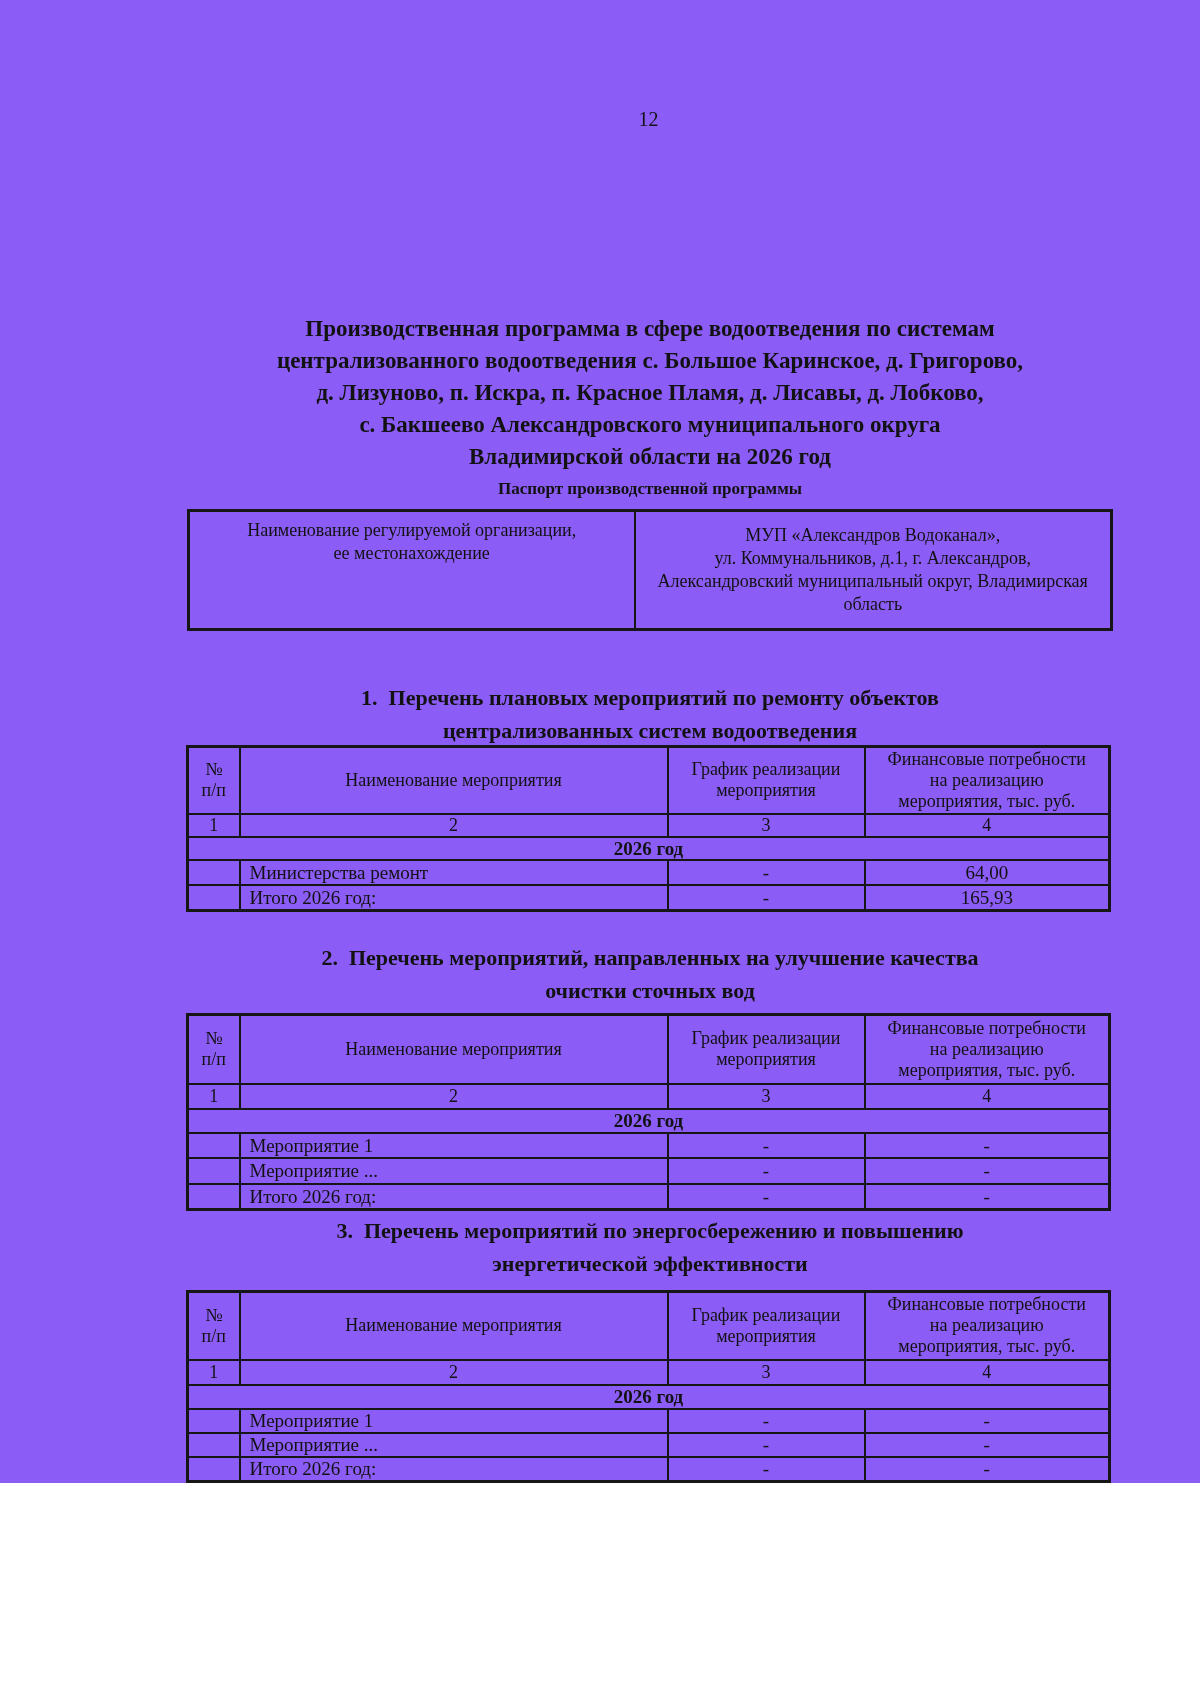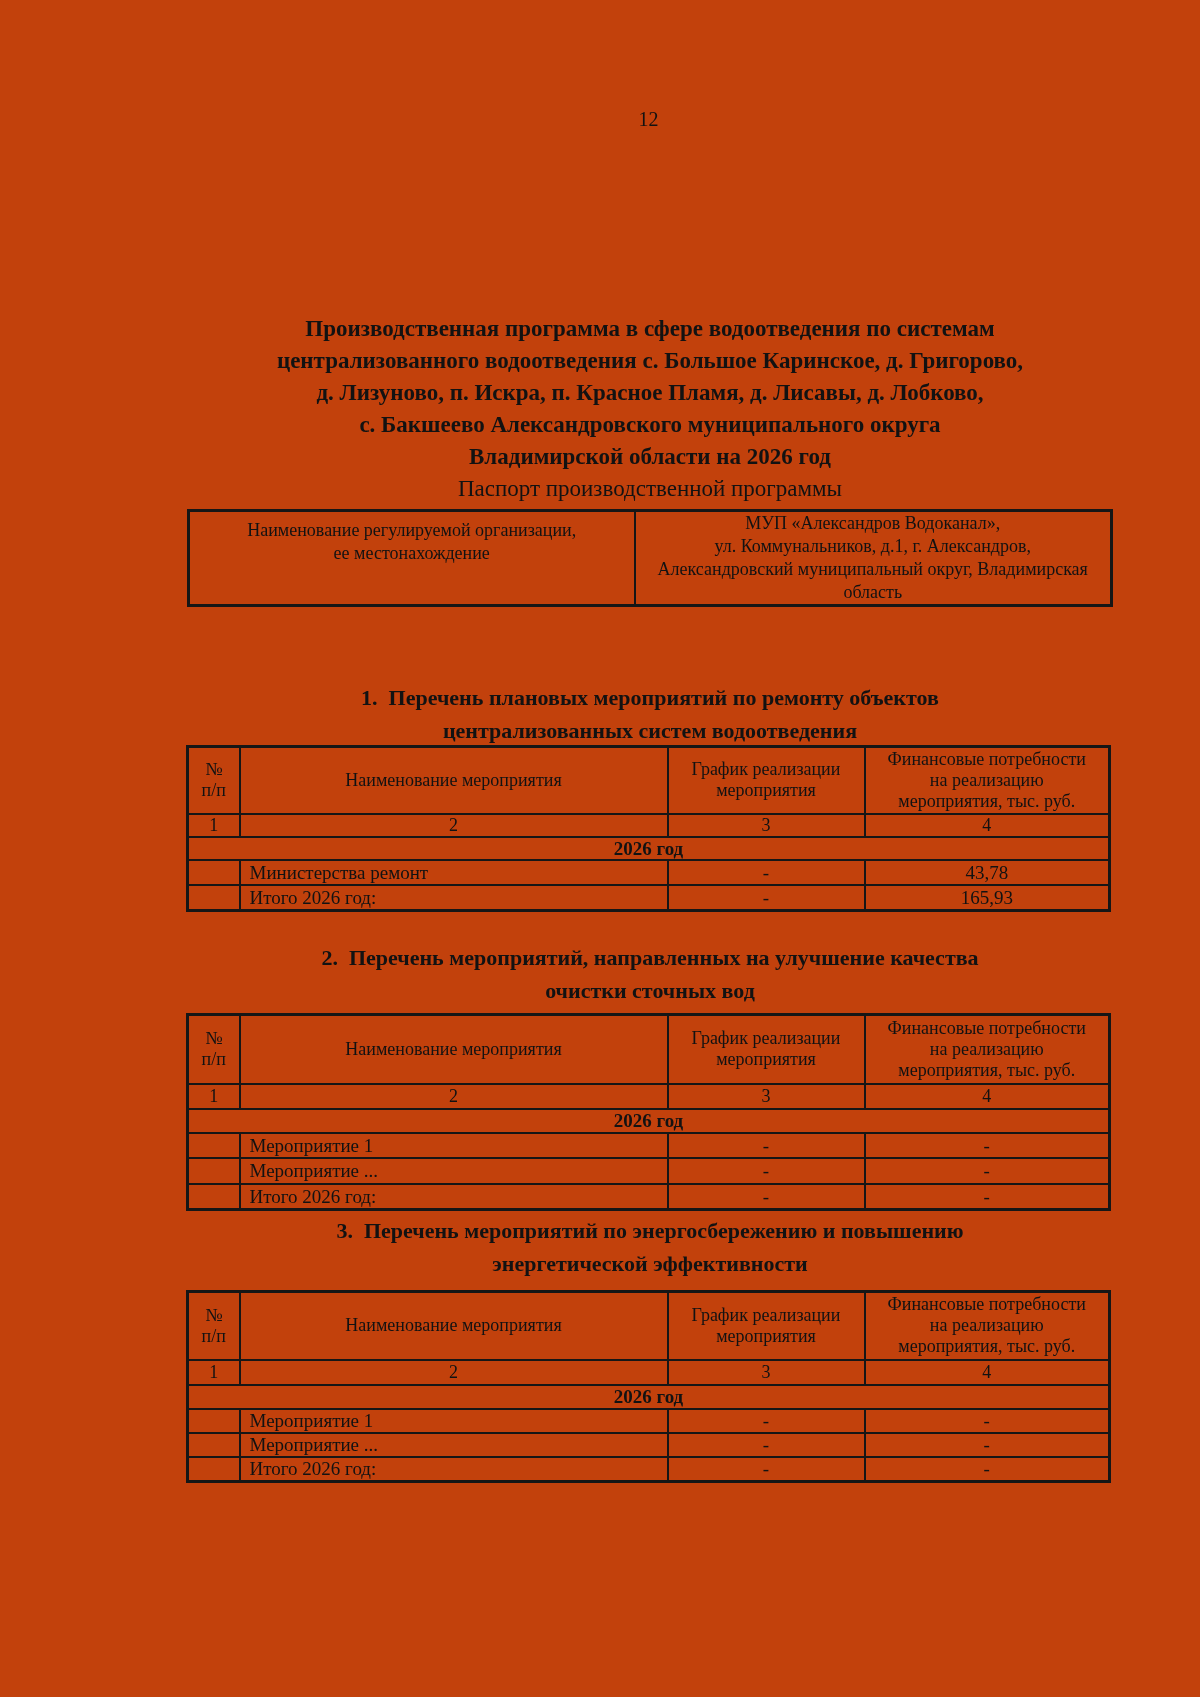--- a/index.html
+++ b/index.html
@@ -1,57 +1,57 @@
 <!DOCTYPE html>
 <html lang="ru"><head>
 <meta charset="utf-8">
 <style>
   html, body { margin: 0; padding: 0; background: #ffffff; }
   .page {
     position: relative;
     width: 1200px;
-    height: 1697px;
-    background: #c2410c;
+    height: 1483px;
+    background: #8b5cf6;
     font-family: "Liberation Serif", "DejaVu Serif", serif;
     color: #121212;
     overflow: hidden;
   }
   .ml { white-space: pre-line; }
 
   .page-number {
     position: absolute; left: 187px; top: 108px; width: 923px;
     text-align: center; font-size: 20px;
   }
   .appendix {
     position: absolute; left: 740px; top: 147px; width: 392px;
     text-align: center; font-size: 19px; line-height: 26px;
   }
   .doc-title {
     position: absolute; left: 120px; top: 313px; width: 1060px;
     text-align: center; font-weight: bold; font-size: 23px; line-height: 32px;
   }
   .doc-subtitle {
     position: absolute; left: 120px; top: 473px; width: 1060px;
-    text-align: center; font-weight: normal; font-size: 23px; line-height: 32px;
+    text-align: center; font-weight: bold; font-size: 17px; line-height: 32px;
   }
   .section-heading {
     position: absolute; left: 120px; width: 1060px;
     text-align: center; font-weight: bold; font-size: 22px; line-height: 33px;
   }
   #sec1-heading { top: 681px; }
   #sec2-heading { top: 941px; }
   #sec3-heading { top: 1214px; }
   #sec4-heading { top: 1492px; }
 
   table { border-collapse: collapse; table-layout: fixed; position: absolute; }
 
   .passport { left: 187px; top: 509px; width: 923px; border: 3px solid #161616; }
   .passport td {
     border: 2px solid #161616; text-align: center; vertical-align: middle;
-    font-size: 18px; line-height: 23px; padding: 0 8px;
+    font-size: 18px; line-height: 23px; padding: 12px 8px;
   }
   .passport td.vtop { vertical-align: top; padding-top: 7px; }
 
   .measures { left: 186px; width: 922px; border: 3px solid #161616; }
   #table1 { top: 745px; }
   #table2 { top: 1013px; }
   #table3 { top: 1290px; }
   .measures td {
     border: 2px solid #161616; text-align: center; vertical-align: middle;
     font-size: 18px; line-height: 21px; padding: 0 4px;
@@ -120,21 +120,21 @@
       <td>3</td>
       <td>4</td>
     </tr>
     <tr class="tyear" style="height:23px">
       <td colspan="4">2026 год</td>
     </tr>
     <tr style="height:25px">
       <td></td>
       <td class="name">Министерства ремонт</td>
       <td class="data">-</td>
-      <td class="data">43,78</td>
+      <td class="data">64,00</td>
     </tr>
     <tr style="height:26px">
       <td></td>
       <td class="name total-name">Итого 2026 год:</td>
       <td class="data">-</td>
       <td class="data">165,93</td>
     </tr>
   </tbody>
     </table>
 

